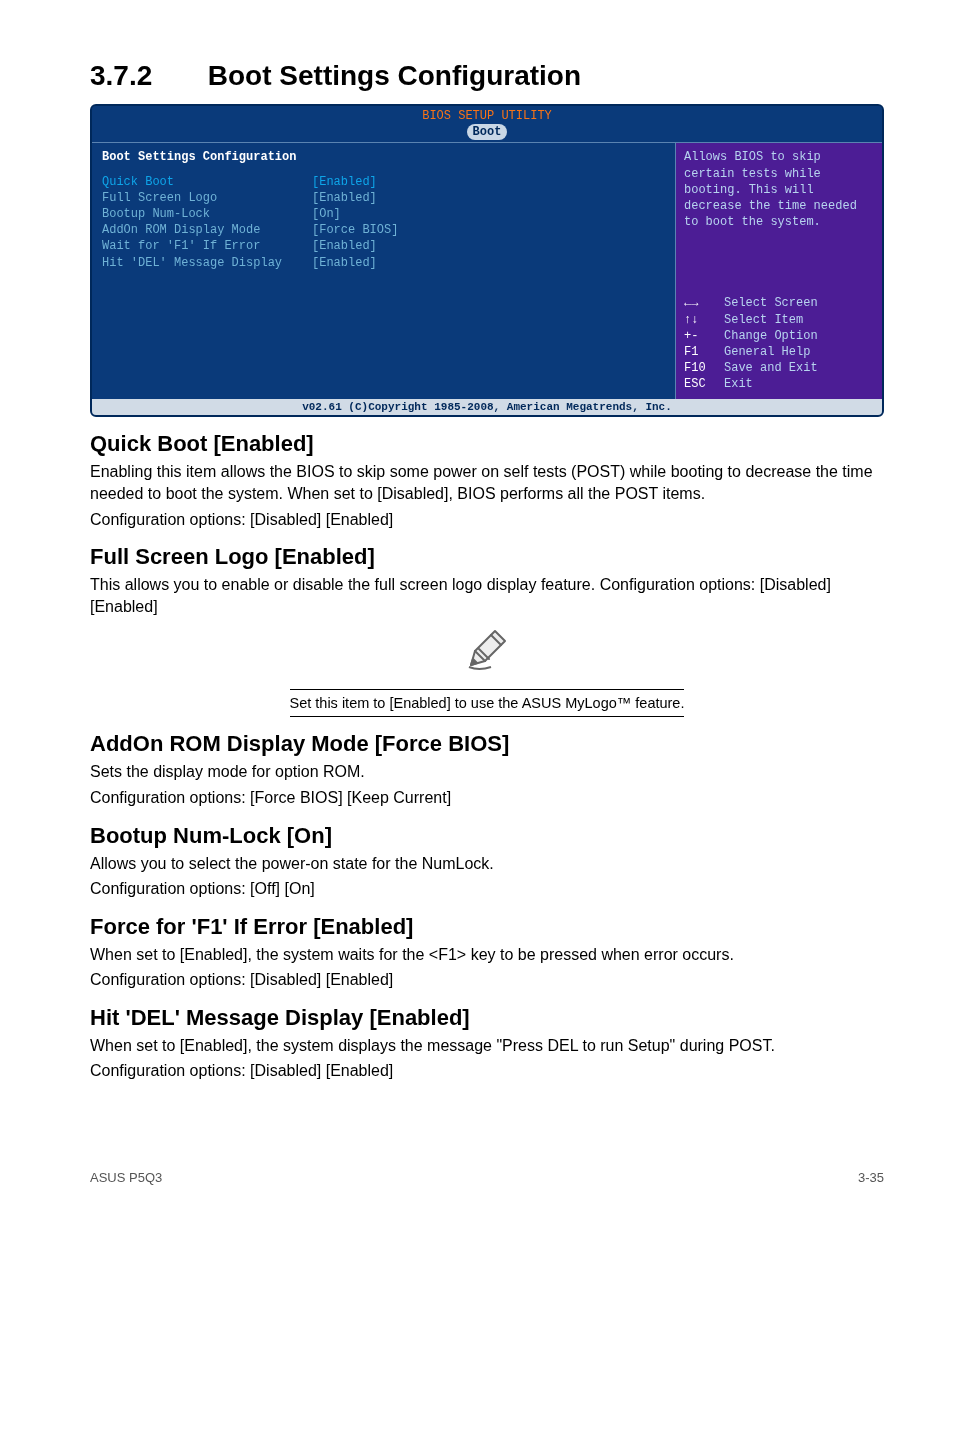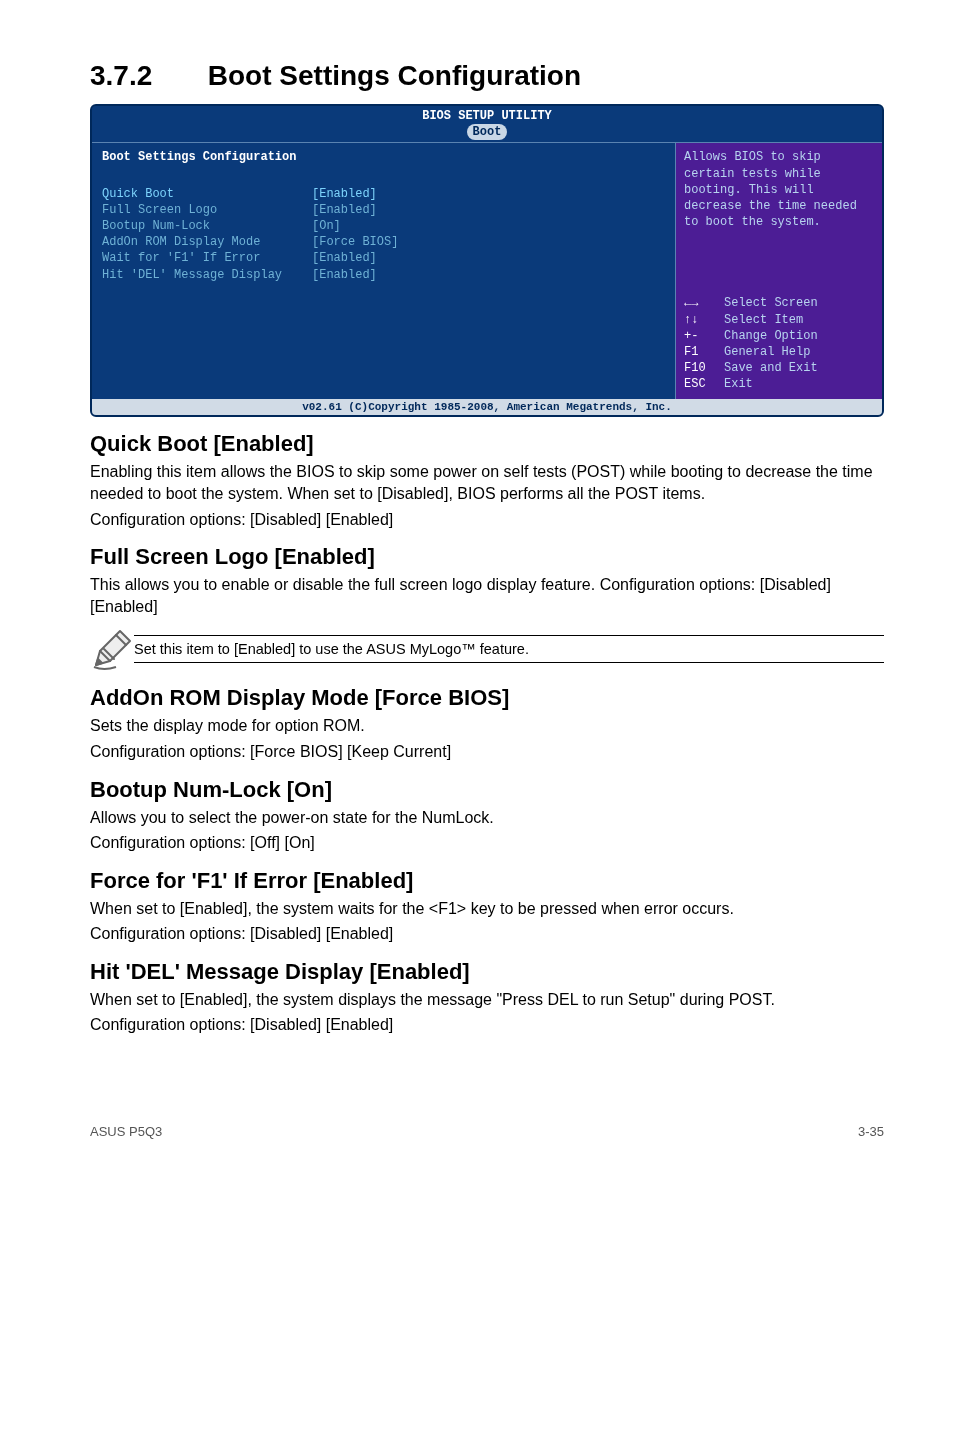--- a/index.html
+++ b/index.html
@@ -31,22 +31,22 @@
     font-size: 12px;
     line-height: 1.35;
     color: #9ec3e6;
     background: #0a3a7a;
     margin-bottom: 10px;
   }
   .bios-titlebar {
     background: #0a3a7a;
     text-align: center;
     padding: 2px 0 0 0;
-    font-weight: bold;
-    color: #ffffff;
+    font-weight: normal;
+    color: #f97316;
   }
   .bios-tabs {
     text-align: center;
     background: #0a3a7a;
     padding: 0 0 2px 0;
   }
   .bios-tab {
     display: inline-block;
     background: #c9d7e6;
     color: #00285a;
@@ -68,21 +68,21 @@
     color: #ffffff;
     font-weight: bold;
     margin-bottom: 8px;
   }
   .bios-left .row {
     display: flex;
     color: #6fb2d6;
   }
   .bios-left .row .label { width: 210px; }
   .bios-left .row.sel .label,
-  .bios-left .row.sel .value { color: #7dd3fc; margin-top: 12px; }
+  .bios-left .row.sel .value { color: #0ea5e9; }
   .bios-right {
     width: 190px;
     background: #4c1d95;
     padding: 6px 8px;
     position: relative;
     color: #b7d4ef;
   }
   .bios-help {
     min-height: 130px;
   }
@@ -106,20 +106,22 @@
     font-size: 22px;
     font-weight: bold;
     margin: 14px 0 4px 0;
   }
   p { margin: 0 0 4px 0; line-height: 1.35; }
 
   .note-wrap {
     display: flex;
     align-items: center;
     margin: 10px 0 6px 0;
+    gap: 18px;
+    flex-direction: column;
   }
   .pencil-icon svg { display:block; }
   .note-text {
     flex:1;
     border-top: 1px solid #000;
     border-bottom: 1px solid #000;
     padding: 5px 0;
     font-size: 14.5px;
   }
 

